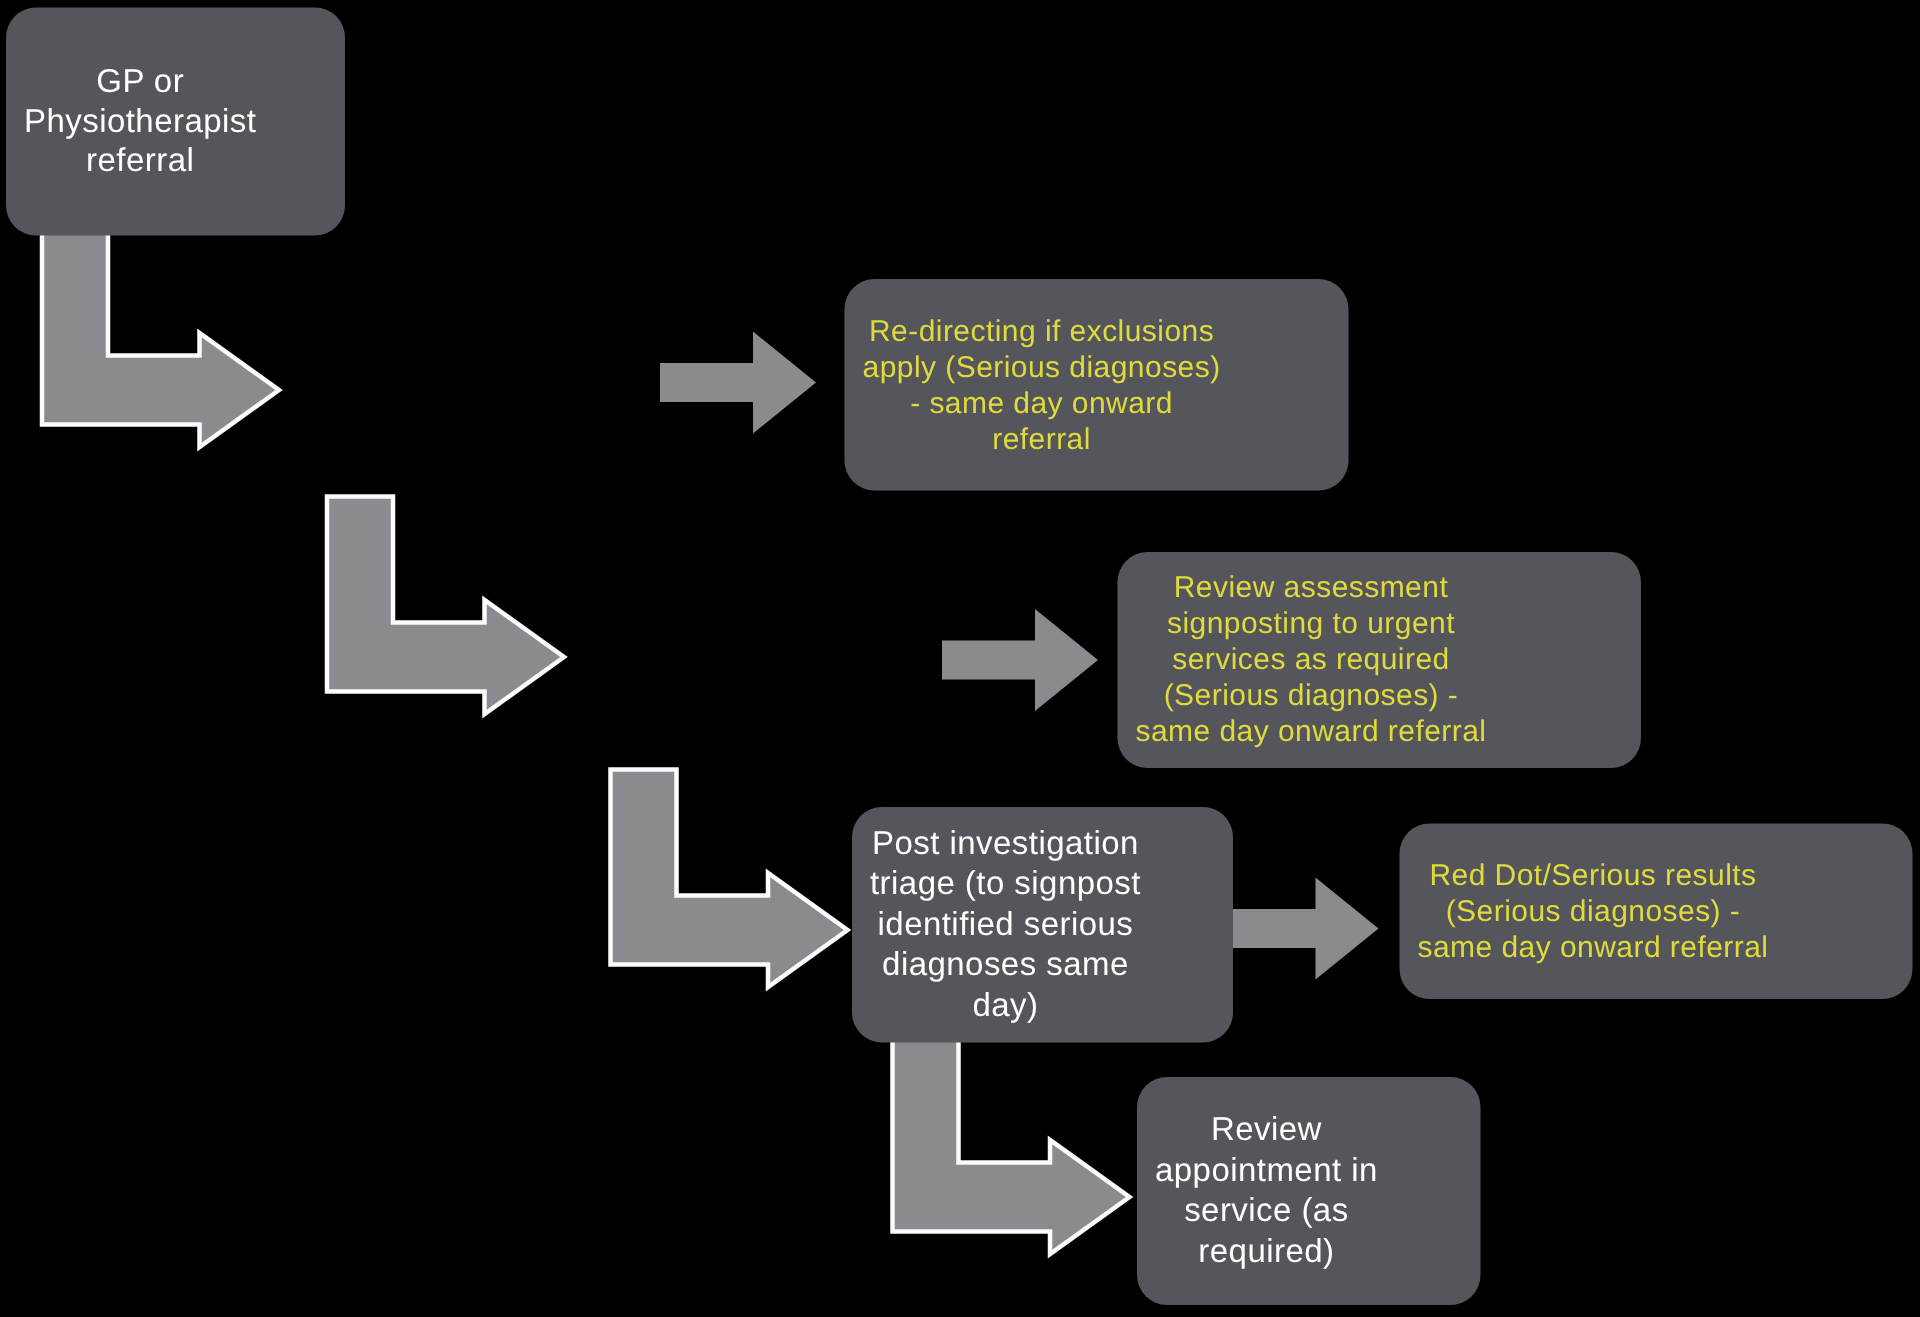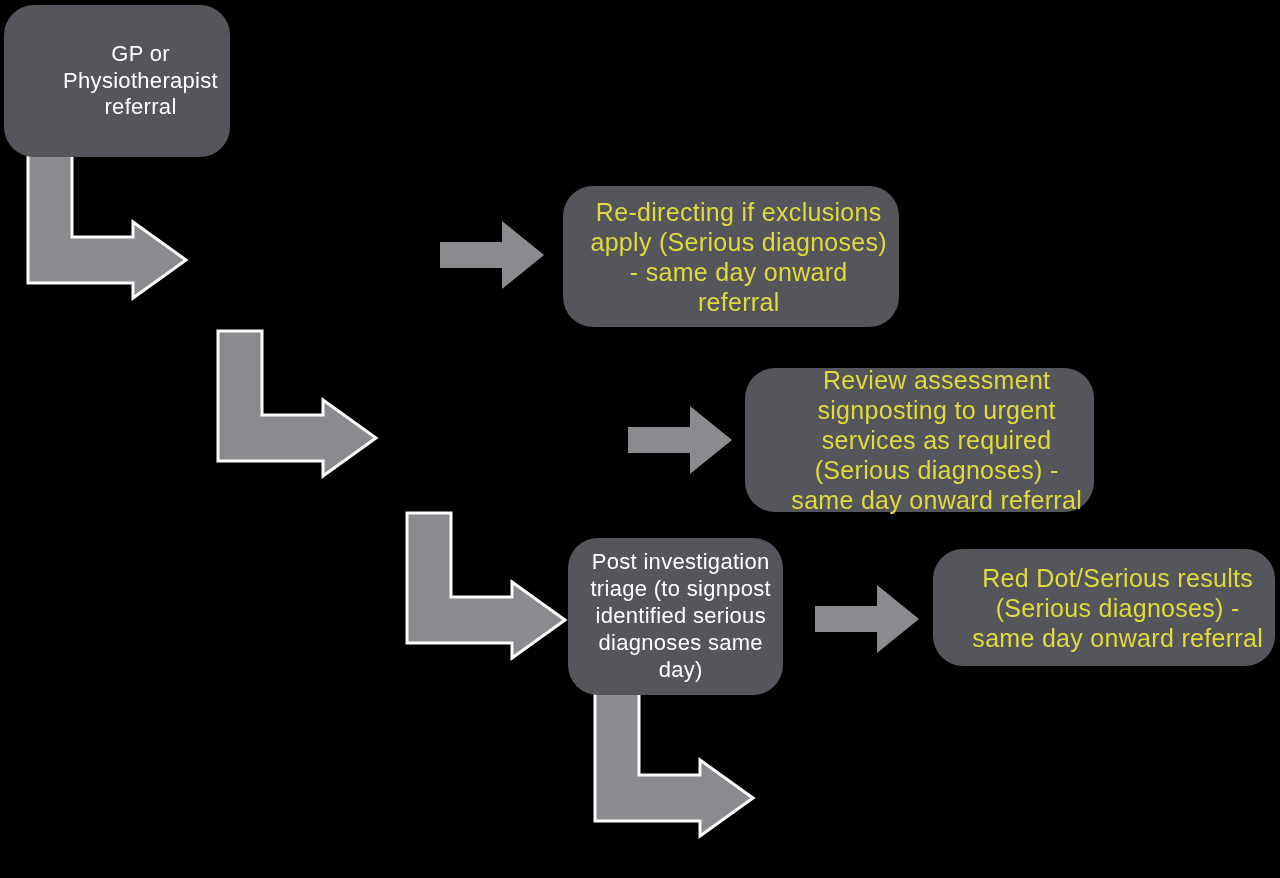--- a/index.html
+++ b/index.html
@@ -20,49 +20,49 @@
     stroke: #FCFCFC;
     stroke-width: 3;
     stroke-linejoin: miter;
   }
   .arrow-layer polygon.straight {
     stroke: none;
   }
   .box {
     position: absolute;
     background: #54565B;
-    border-radius: 30px;
+    border-radius: 20px;
     display: flex;
     align-items: center;
-    justify-content: flex-end;
+    justify-content: flex-start;
     text-align: center;
     box-sizing: border-box;
     padding: 8px 12px;
   }
   .box .txt {
     white-space: pre-line;
     letter-spacing: 0.3px;
   }
   .box.process .txt {
     color: #FFFFFF;
     font-size: 22px;
     line-height: 1.22;
   }
   .box.outcome .txt {
     color: #E0DA3C;
-    font-size: 25px;
+    font-size: 20px;
     line-height: 1.2;
   }
   
   #box-gp        { left: 4px;   top: 5px;   width: 226px; height: 152px; }
   #box-triage    { left: 192px; top: 180px; width: 226px; height: 155px; }
   #box-redirect  { left: 563px; top: 186px; width: 336px; height: 141px; }
   #box-cats      { left: 380px; top: 360px; width: 227px; height: 157px; }
   #box-after     { left: 745px; top: 368px; width: 349px; height: 144px; }
-  #box-post      { left: 568px; top: 538px; width: 215px; height: 157px; }
+  #box-post      { left: 568px; top: 538px; width: 254px; height: 157px; }
   #box-reddot    { left: 933px; top: 549px; width: 342px; height: 117px; }
   #box-review    { left: 758px; top: 718px; width: 229px; height: 152px; }
 </style>
 </head>
 <body>
 
 <div class="canvas">
 
   <svg class="arrow-layer" viewBox="0 0 1280 878">
 
@@ -106,14 +106,20 @@
 diagnoses same
 day)</span>
   </div>
 
   <div id="box-reddot" class="box outcome">
     <span class="txt">Red Dot/Serious results
 (Serious diagnoses) -
 same day onward referral</span>
   </div>
 
+  <div id="box-review" class="box process">
+    <span class="txt">Review
+appointment in
+service (as
+required)</span>
+  </div>
 
 </div>
 
 </body></html>

